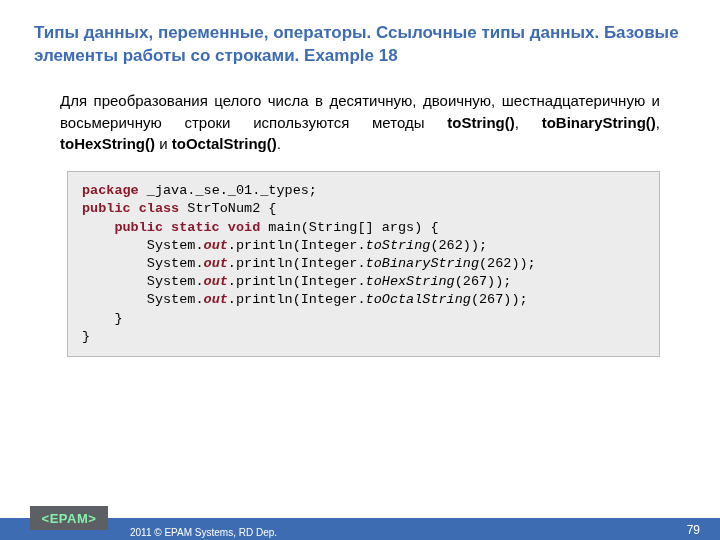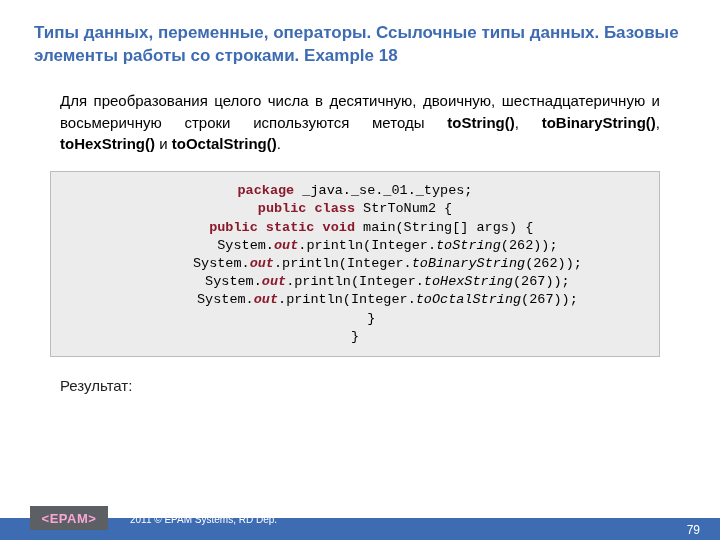--- a/index.html
+++ b/index.html
@@ -32,24 +32,23 @@
     margin: 0 26px 16px 26px;
   }
   .paragraph b { font-weight: bold; }
   .codeblock {
     background: #ececec;
     border: 1px solid #bcbcbc;
     font-family: "Courier New", monospace;
     font-size: 13.5px;
     line-height: 1.35;
     padding: 10px 14px;
-    margin: 0 26px 18px 16px;
+    margin: 0 26px 18px 33px;
     white-space: pre;
     color: #000;
-    text-align: center;
   }
   .kw-red { color: #8a1a2b; font-weight: bold; }
   .kw-it { font-style: italic; }
   .result-row {
     display: flex;
     align-items: flex-start;
     margin: 0 26px;
   }
   .result-label {
     color: #222;
@@ -80,30 +79,30 @@
     left: 30px;
     bottom: 10px;
     width: 78px;
     height: 24px;
     background: #5c5f63;
     display: flex;
     align-items: center;
     justify-content: center;
   }
   .footer-logo span {
-    color: #f9a8d4;
+    color: #86efac;
     font-family: Arial, sans-serif;
     font-size: 13px;
     font-weight: bold;
     letter-spacing: 0.5px;
   }
   .footer-copy {
     position: absolute;
     left: 130px;
-    bottom: 15px;
+    bottom: 2px;
     color: #fff;
     font-size: 10px;
   }
   .footer-page {
     position: absolute;
     right: 20px;
     bottom: 3px;
     color: #fff;
     font-size: 12px;
   }
@@ -123,21 +122,20 @@
 <span class="kw-red">public</span><span class="kw-red"> class</span><span> StrToNum2 {</span>
     <span class="kw-red">public</span><span class="kw-red"> static</span><span class="kw-red"> void</span><span> main(String[] args) {</span>
 <span>        System.</span><span class="kw-red kw-it">out</span><span>.println(Integer.</span><span class="kw-it">toString</span><span>(262));</span>
 <span>        System.</span><span class="kw-red kw-it">out</span><span>.println(Integer.</span><span class="kw-it">toBinaryString</span><span>(262));</span>
 <span>        System.</span><span class="kw-red kw-it">out</span><span>.println(Integer.</span><span class="kw-it">toHexString</span><span>(267));</span>
 <span>        System.</span><span class="kw-red kw-it">out</span><span>.println(Integer.</span><span class="kw-it">toOctalString</span><span>(267));</span>
 <span>    }</span>
 <span>}</span></div>
 
   <div class="result-row">
-    <div class="result-label">Результат:</div>
   </div>
 
   <div class="footer">
     <div class="footer-copy">2011 © EPAM Systems, RD Dep.</div>
     <div class="footer-page">79</div>
   </div>
   <div class="footer-logo">
     <span>&lt;EPAM&gt;</span>
   </div>
 

